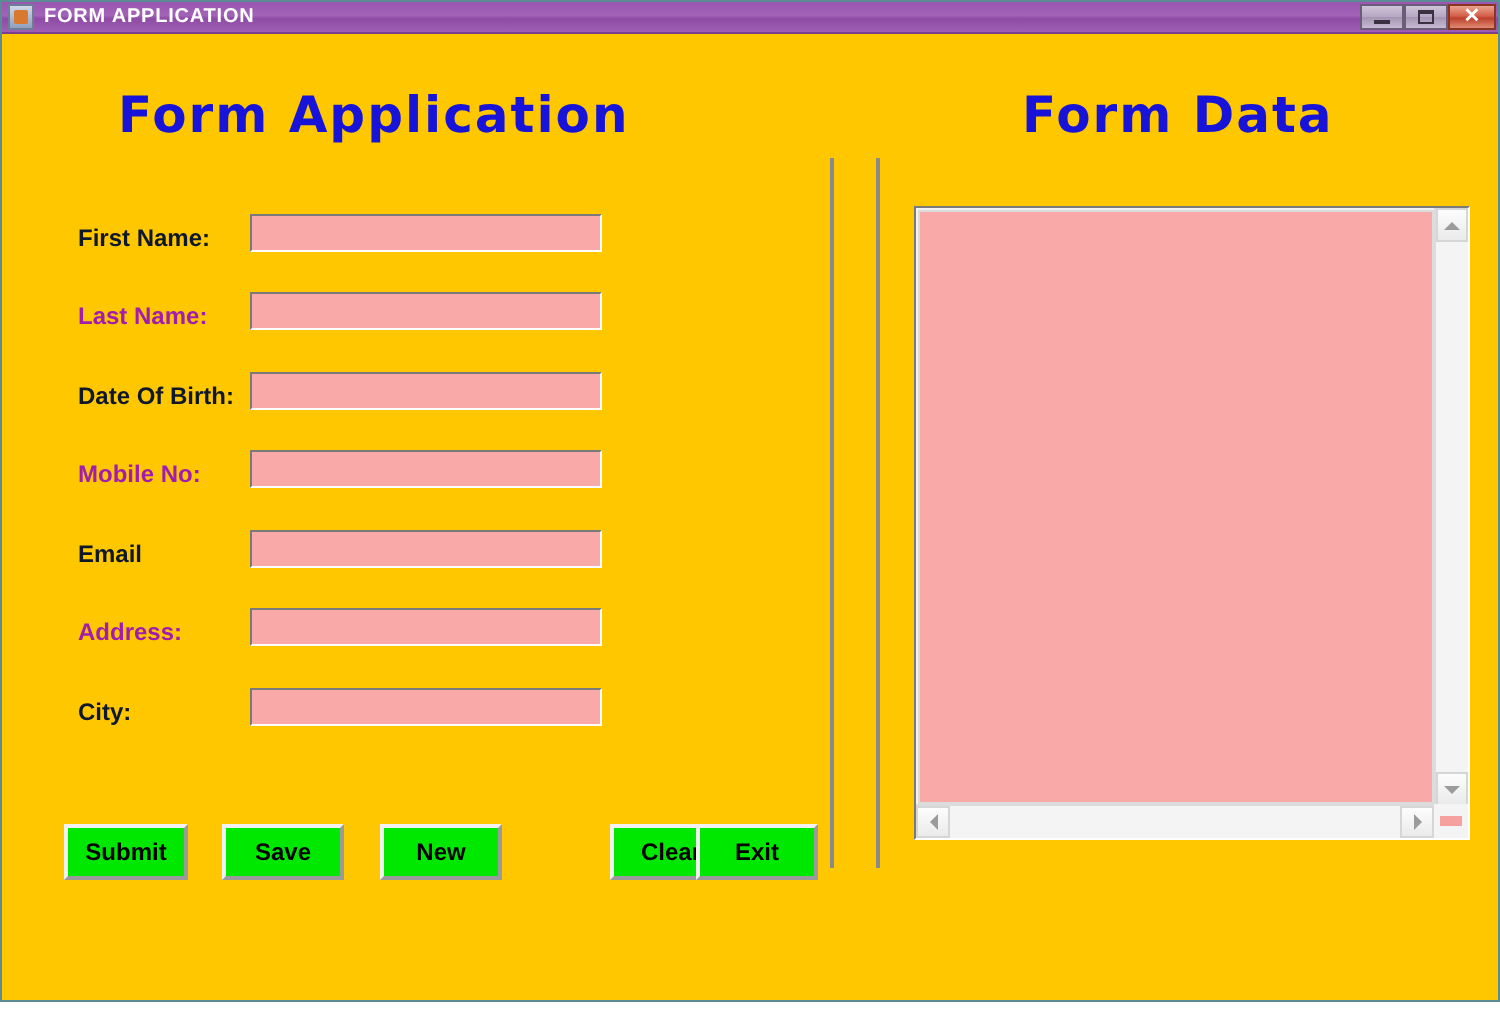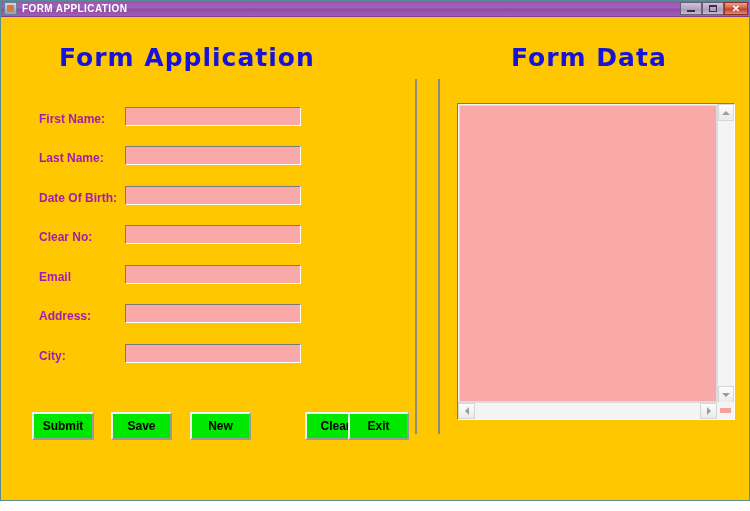--- a/index.html
+++ b/index.html
@@ -136,21 +136,21 @@
   }
 
   
   .field-label {
     position: absolute;
     font-size: 12px;
     font-weight: bold;
     font-family: "Liberation Sans", sans-serif;
     white-space: nowrap;
   }
-  .label-red { color: #a21caf; }
+  .label-red { color: #0f172a; }
   .label-black { color: #a21caf; }
 
   .field-input {
     position: absolute;
     left: 124px;
     width: 176px;
     height: 19px;
     background: #FAA9A9;
     box-sizing: border-box;
     border-top: 1px solid #7a7a7a;
@@ -325,21 +325,21 @@
 
     <div class="field-label label-red" style="left:38px; top:95px;">First Name:</div>
     <input class="field-input" style="top: 90px;" type="text" placeholder="">
 
     <div class="field-label label-black" style="left:38px; top:134px;">Last Name:</div>
     <input class="field-input" style="top: 129px;" type="text" placeholder="">
 
     <div class="field-label label-red" style="left:38px; top:174px;">Date Of Birth:</div>
     <input class="field-input" style="top: 169px;" type="text" placeholder="">
 
-    <div class="field-label label-black" style="left:38px; top:213px;">Clear No:</div>
+    <div class="field-label label-black" style="left:38px; top:213px;">Mobile No:</div>
     <input class="field-input" style="top: 208px;" type="text" placeholder="">
 
     <div class="field-label label-red" style="left:38px; top:253px;">Email</div>
     <input class="field-input" style="top: 248px;" type="text" placeholder="">
 
     <div class="field-label label-black" style="left:38px; top:292px;">Address:</div>
     <input class="field-input" style="top: 287px;" type="text" placeholder="">
 
     <div class="field-label label-red" style="left:38px; top:332px;">City:</div>
     <input class="field-input" style="top: 327px;" type="text" placeholder="">

